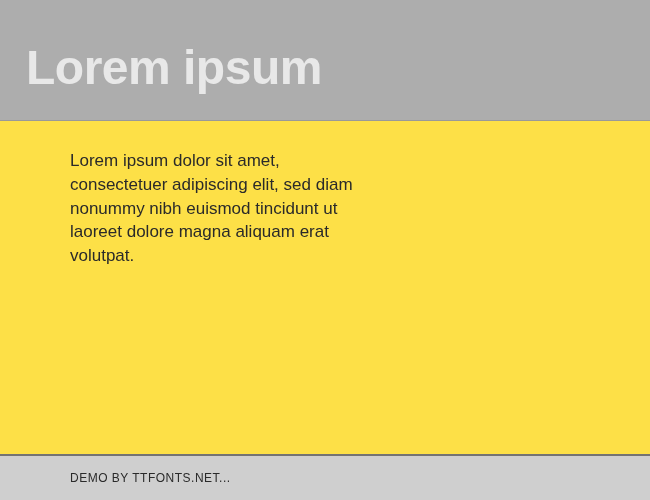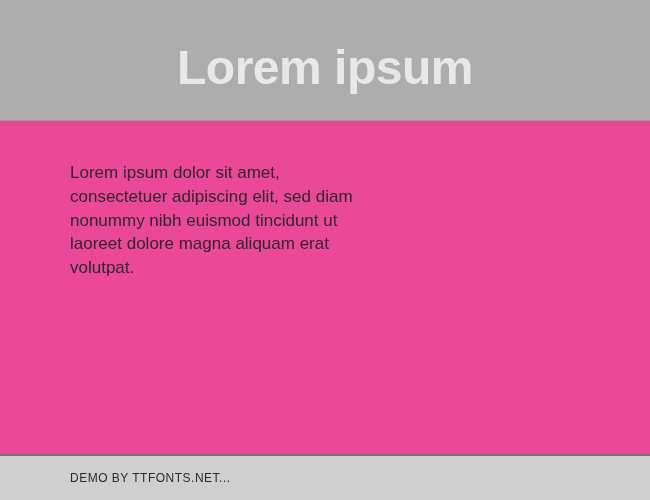--- a/index.html
+++ b/index.html
@@ -11,35 +11,34 @@
       width: 650px;
       height: 500px;
       font-family: 'Arial Narrow', Arial, sans-serif;
       background: #e5e5e5;
       display: flex;
       flex-direction: column;
       overflow: hidden;
     }
     .header {
       background: #adadad;
-      padding: 40px 35px 25px 35px;
+      padding: 40px 35px 25px 26px;
       border-bottom: 1px solid #999;
-      text-align: center;
     }
     .title {
       font-size: 48px;
       font-weight: bold;
       color: #e8e8e8;
       font-stretch: condensed;
       letter-spacing: -0.5px;
     }
     .content {
       flex: 1;
-      padding: 40px 70px;
-      background: #ec4899;
+      padding: 28px 70px;
+      background: #fde047;
     }
     .body-text {
       font-size: 17px;
       line-height: 1.4;
       color: #2a2a2a;
       max-width: 300px;
       font-stretch: condensed;
     }
     .footer {
       background: #cfcfcf;

